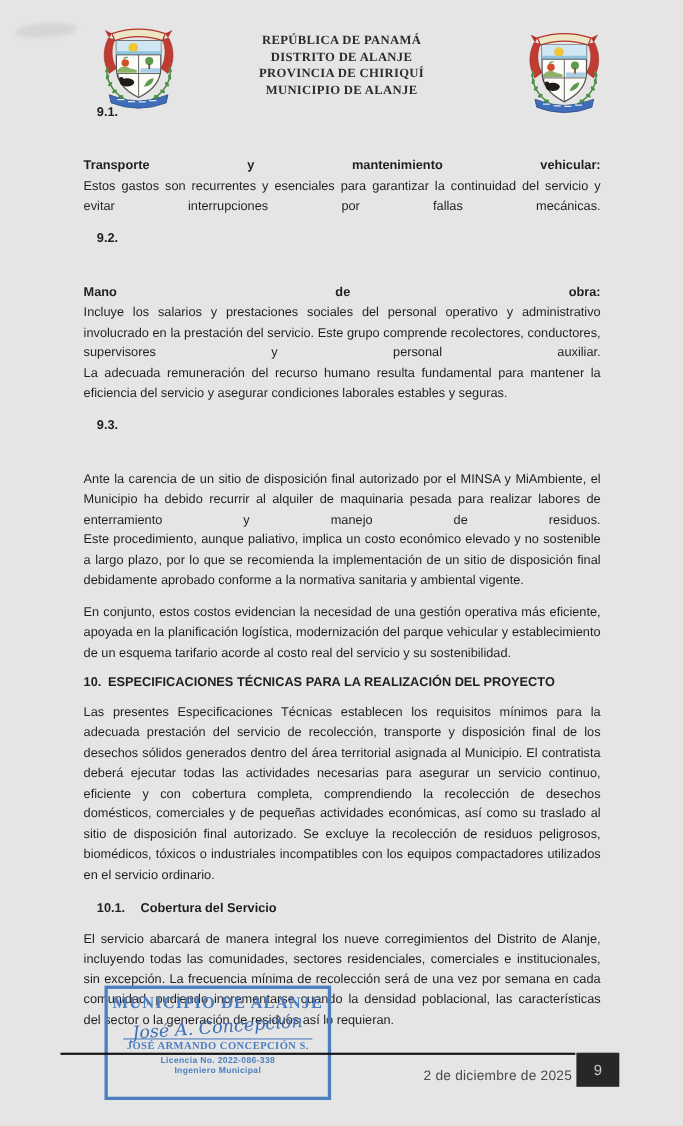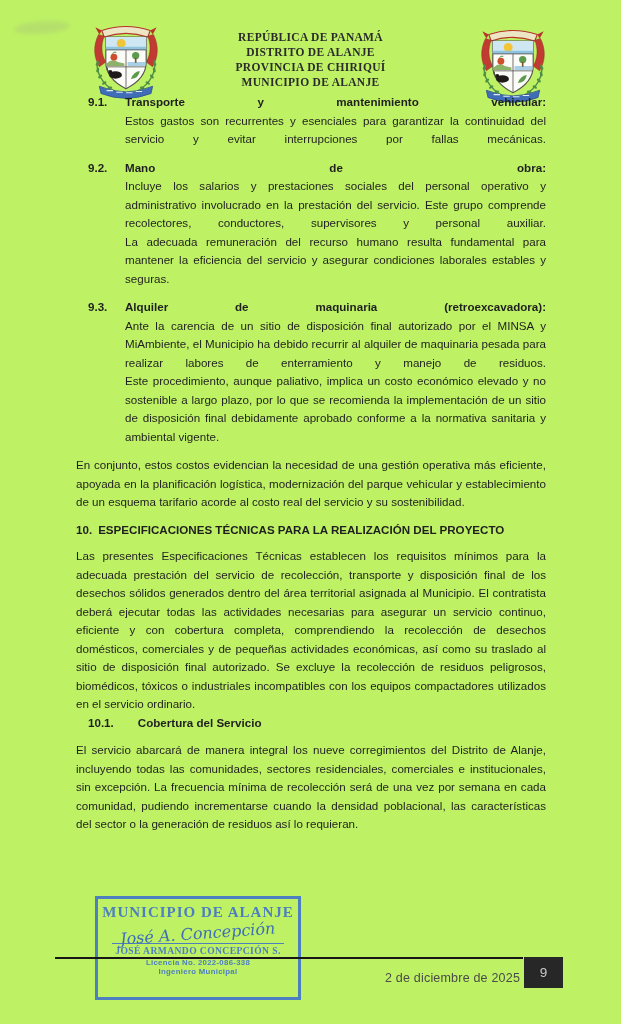--- a/index.html
+++ b/index.html
@@ -1,19 +1,19 @@
 <!DOCTYPE html>
 <html lang="es"><head>
 <meta charset="utf-8">
 <style>
   * { margin:0; padding:0; box-sizing:border-box; }
   html,body { background:#ffffff; }
   .page {
     position:relative; width:621px; height:1024px; margin:0 auto;
-    background:#bef264; overflow:hidden;
+    background:#e5e5e5; overflow:hidden;
     font-family:"Liberation Sans","DejaVu Sans",sans-serif; color:#222;
   }
   
   .smudge {
     position:absolute; left:14px; top:21px; width:56px; height:13px;
     border-radius:50%; background:#8f8f8f; opacity:.18; filter:blur(2px);
     transform:rotate(-4deg);
   }
   
   .crest { position:absolute; width:82px; height:84px; }
@@ -22,30 +22,30 @@
   .header-lines {
     position:absolute; left:150px; right:150px; top:30px; text-align:center;
     font-family:"Liberation Serif","DejaVu Serif",serif; font-weight:700;
     font-size:11.5px; line-height:15px; letter-spacing:.3px; color:#2b2b2b;
   }
   
   .content {
     position:absolute; left:76px; top:93px; width:470px;
     font-size:11.6px; line-height:18.5px; text-align:justify; color:#1f1f1f;
   }
-  .numsec { display:flex; margin-bottom:10px; }
+  .numsec { display:flex; margin-bottom:10px;flex-direction:column; }
   .numsec .num { flex:0 0 49px; font-weight:700; padding-left:12px; }
   .numsec .sectext { flex:1; }
   .subhead { font-size:inherit; font-weight:700; text-align:justify; text-align-last:justify; }
   p.jlast { text-align-last:justify; }
   .concl { margin-bottom:9px; }
   .h10 { display:flex; gap:6px; font-weight:700; margin-bottom:8px; text-align:left; }
   .h10 .t { text-underline-offset:2.5px;text-align:right; }
-  .bigpara { }
-  .h101 { padding-left:12px; display:flex; gap:24px; font-weight:700; margin-bottom:9px; text-align:center; }
+  .bigpara { margin-bottom:12px; }
+  .h101 { padding-left:12px; display:flex; gap:14px; font-weight:700; margin-bottom:9px; text-align:center; }
   
   .stamp {
     position:absolute; left:95px; top:896px; width:206px; height:104px;
     border:3px solid #4d7fc0; text-align:center; color:#4d7fc0; padding-top:5px;
     background:rgba(255,255,255,0);
   }
   .stamp-title {
     font-family:"Liberation Serif","DejaVu Serif",serif; font-weight:700;
     font-size:15px; letter-spacing:1px; color:#4d7fc0;
   }
@@ -152,21 +152,20 @@
       <div class="sectext">
         <h3 class="subhead">Mano de obra:</h3>
         <p class="jlast">Incluye los salarios y prestaciones sociales del personal operativo y administrativo involucrado en la prestación del servicio. Este grupo comprende recolectores, conductores, supervisores y personal auxiliar.</p>
         <p>La adecuada remuneración del recurso humano resulta fundamental para mantener la eficiencia del servicio y asegurar condiciones laborales estables y seguras.</p>
       </div>
     </section>
 
     <section class="numsec">
       <div class="num">9.3.</div>
       <div class="sectext">
-        <h3 class="subhead">Alquiler de maquinaria (retroexcavadora):</h3>
         <p class="jlast">Ante la carencia de un sitio de disposición final autorizado por el MINSA y MiAmbiente, el Municipio ha debido recurrir al alquiler de maquinaria pesada para realizar labores de enterramiento y manejo de residuos.</p>
         <p>Este procedimiento, aunque paliativo, implica un costo económico elevado y no sostenible a largo plazo, por lo que se recomienda la implementación de un sitio de disposición final debidamente aprobado conforme a la normativa sanitaria y ambiental vigente.</p>
       </div>
     </section>
 
     <p class="concl">En conjunto, estos costos evidencian la necesidad de una gestión operativa más eficiente, apoyada en la planificación logística, modernización del parque vehicular y establecimiento de un esquema tarifario acorde al costo real del servicio y su sostenibilidad.</p>
 
     <div class="h10">
       <span>10.</span>
       <span class="t">ESPECIFICACIONES TÉCNICAS PARA LA REALIZACIÓN DEL PROYECTO</span>

